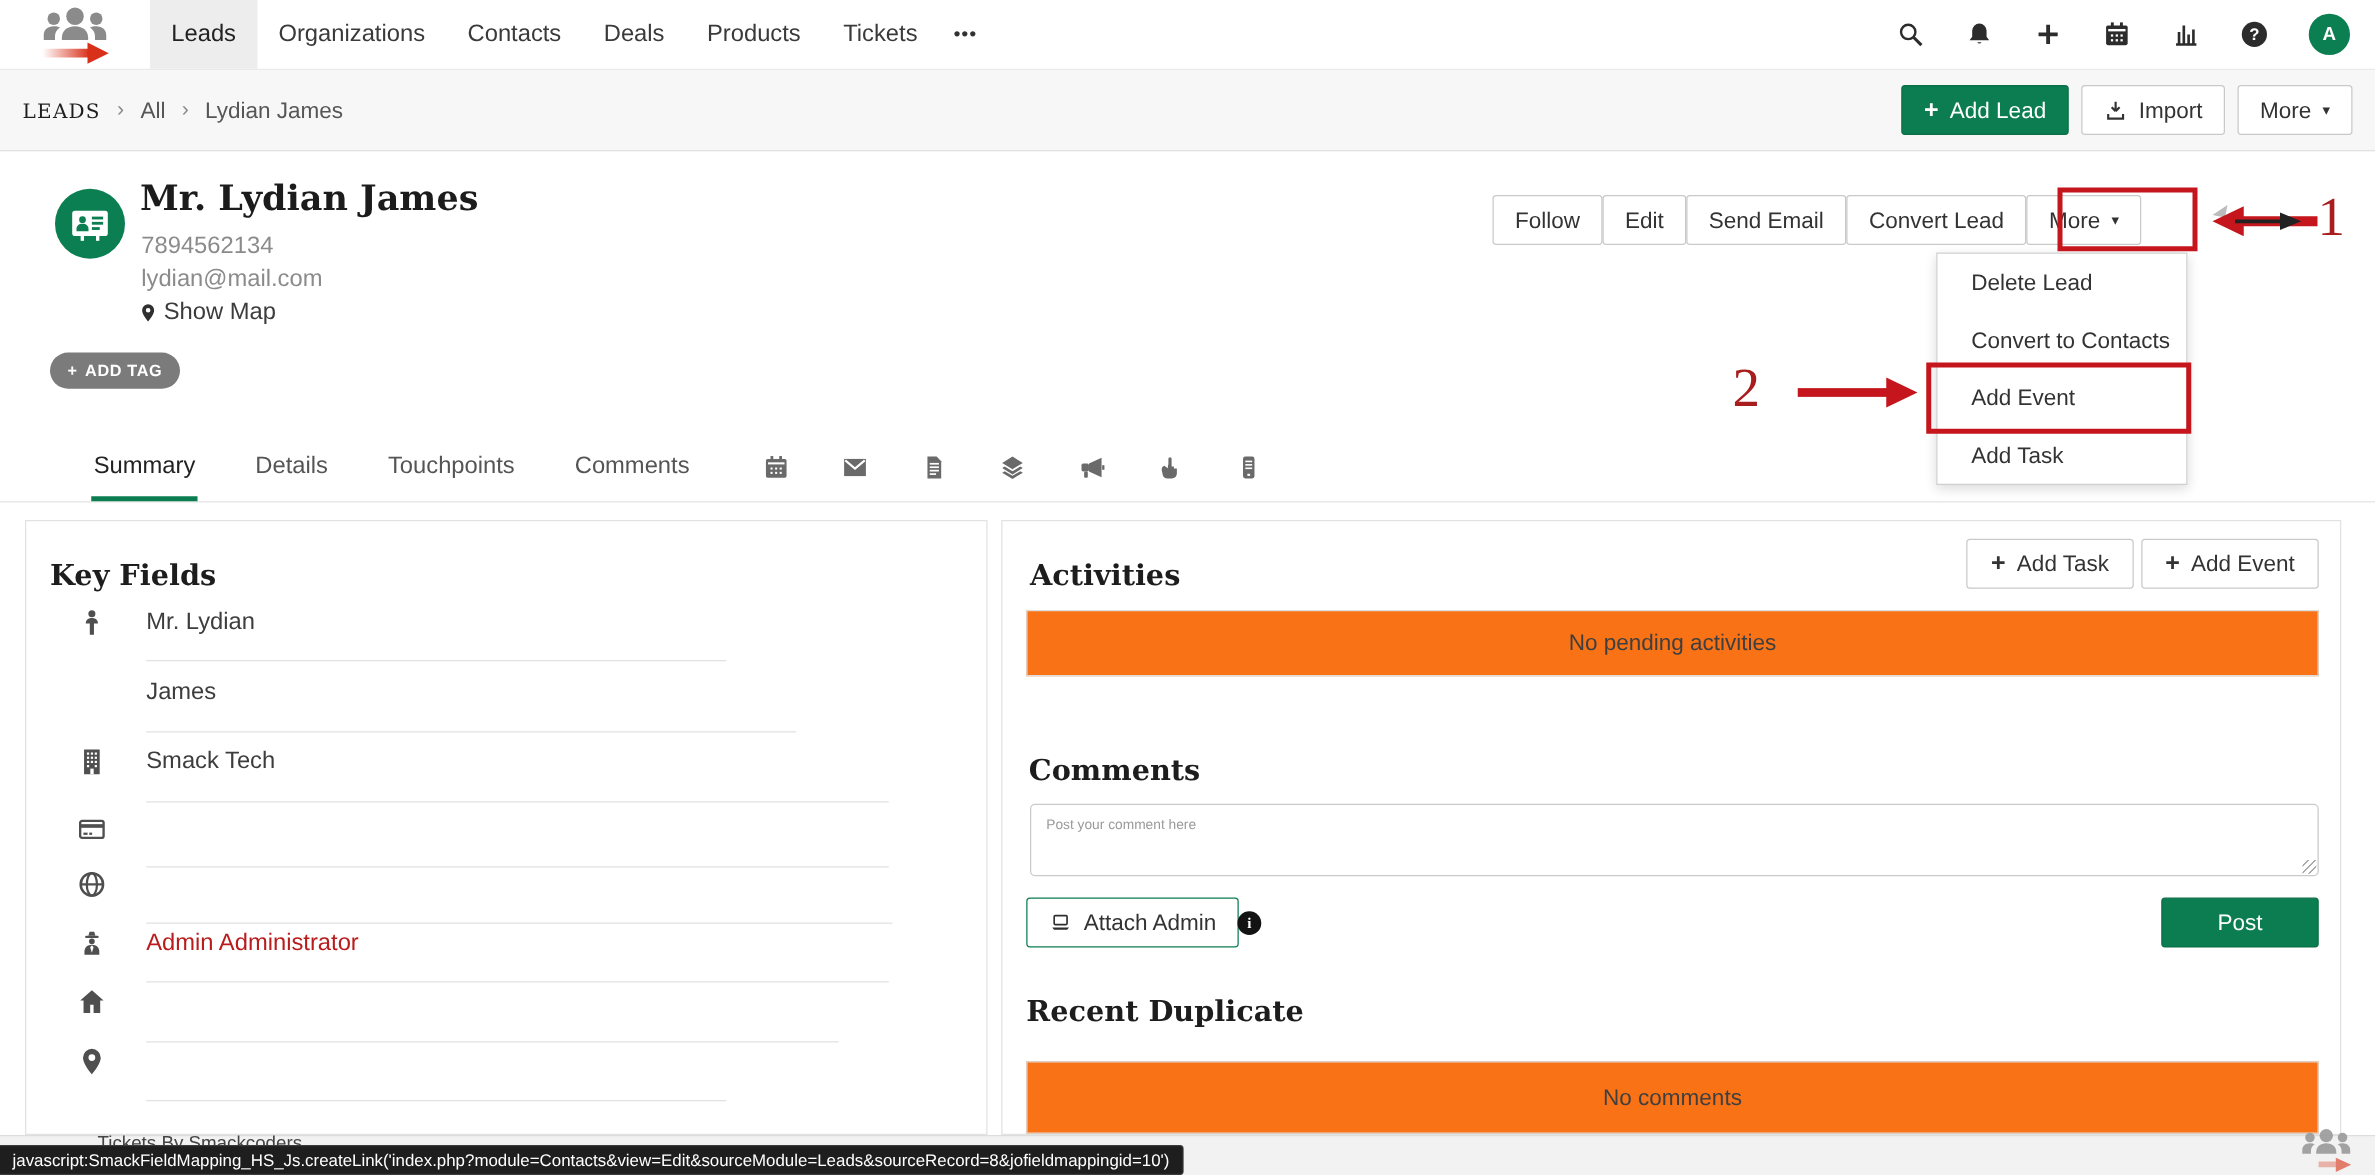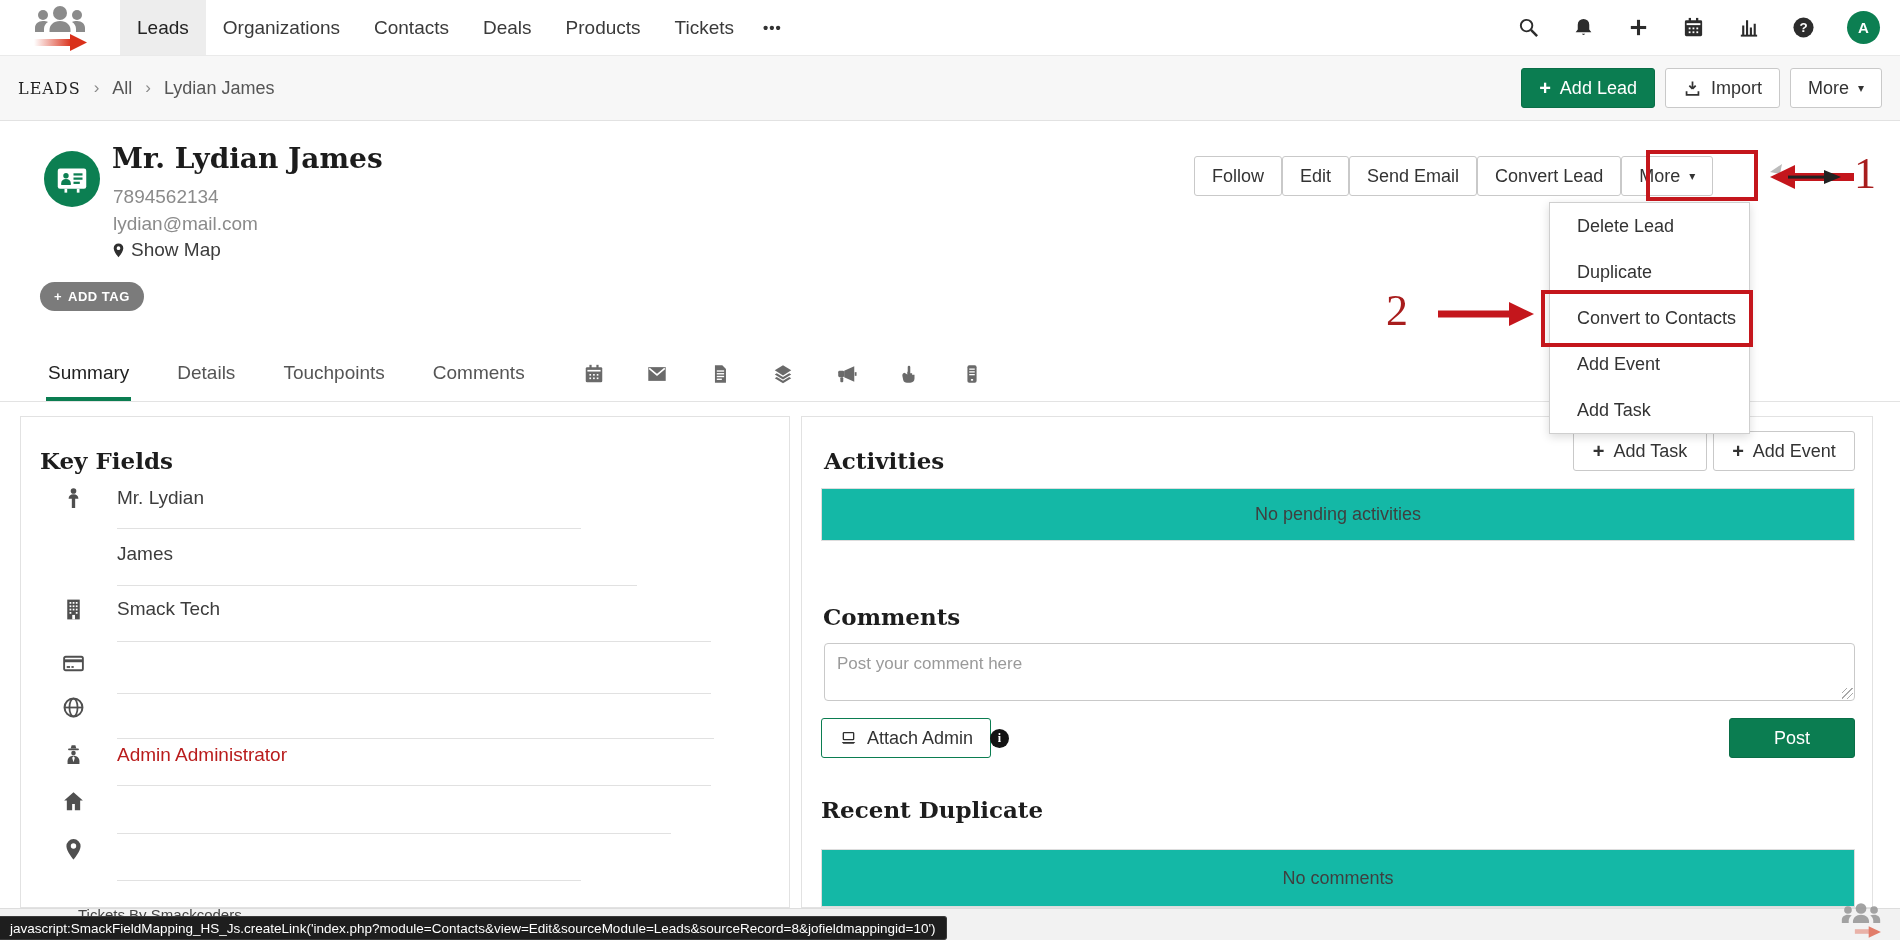--- a/index.html
+++ b/index.html
@@ -39,41 +39,41 @@
   #addtag { position:absolute; left:40px; top:282px; height:29px; border-radius:15px; background:#7b7b7b; color:#fff; font-size:13px; font-weight:bold; display:inline-flex; align-items:center; gap:6px; padding:0 14px; cursor:pointer; letter-spacing:.5px; }
   #rec-actions { position:absolute; left:1194px; top:156px; display:flex; }
 
   
   #dropdown { position:absolute; left:1549px; top:202px; width:201px; background:#fff; border:1px solid #cfcfcf; box-shadow:0 3px 9px rgba(0,0,0,.14); z-index:40; }
   .dd-item { height:46px; display:flex; align-items:center; padding-left:27px; font-size:18px; color:#333; cursor:pointer; }
 
   
   #tabs { position:absolute; top:345px; left:0; right:0; height:57px; background:#fff; border-bottom:1px solid #e3e3e3; display:flex; align-items:flex-end; }
   .tab { margin-left:44px; padding:0 2px 13px 2px; font-size:19px; color:#555; border-bottom:4px solid transparent; cursor:pointer; }
-  .tab:first-child { margin-left:46px; }
+  .tab:first-child { margin-left:73px; }
   .tab.active { color:#222; border-bottom-color:#0b7d51; }
   .tab-icons { display:flex; gap:41px; margin-left:56px; padding-bottom:16px; }
   .tab-icon { width:22px; height:22px; color:#6a6a6a; cursor:pointer; }
 
   
   .card { position:absolute; background:#fff; border:1px solid #e2e2e2; }
   #keyfields { left:20px; top:416px; width:770px; height:492px; }
   #rightpanel { left:801px; top:416px; width:1072px; height:492px; }
   .section-title { font-family:"DejaVu Serif","Liberation Serif",serif; font-weight:bold; font-size:23px; color:#1d1d1d; }
 
   .kf-title { position:absolute; left:19px; top:30px; }
   .kf-icon { position:absolute; left:40px; width:25px; height:25px; color:#4f4f4f; }
   .kf-value { position:absolute; left:96px; font-size:19px; color:#3d3d3d; }
   .kf-value.link { color:#b91c1c; cursor:pointer; }
   .kf-line { position:absolute; left:96px; height:1px; background:#e1e1e1; }
 
   
   .rp-abs { position:absolute; }
-  .empty-box { border:1px solid #ddd; display:flex; align-items:center; justify-content:center; font-size:18px; color:#3f3f3f; background:#14b8a6; }
-  #comment-input { position:absolute; left:22px; top:226px; width:1031px; height:58px; border:1px solid #c9c9c9; border-radius:4px; resize:none; font-family:"Liberation Sans",sans-serif; font-size:17px; color:#444; padding:10px 12px; outline:none; }
+  .empty-box { border:1px solid #ddd; display:flex; align-items:center; justify-content:center; font-size:18px; color:#3f3f3f; background:#f97316; }
+  #comment-input { position:absolute; left:22px; top:226px; width:1031px; height:58px; border:1px solid #c9c9c9; border-radius:4px; resize:none; font-family:"Liberation Sans",sans-serif; font-size:11px; color:#444; padding:10px 12px; outline:none; }
   #comment-input::placeholder { color:#9a9a9a; }
   .resize-grip { position:absolute; left:1040px; top:271px; width:11px; height:11px; background:repeating-linear-gradient(135deg, transparent 0 3px, #a9a9a9 3px 4px); pointer-events:none; }
   .attach-btn { border-color:#0b7d51; }
   .info-dot { position:absolute; left:188px; top:312px; width:19px; height:19px; border-radius:50%; background:#131313; color:#fff; font-size:12px; font-weight:bold; font-family:"Liberation Serif",serif; display:flex; align-items:center; justify-content:center; cursor:pointer; }
 
   
   #footer { position:absolute; left:0; right:0; top:908px; height:32px; background:#f2f2f2; border-top:1px solid #ddd; }
   #powered { position:absolute; left:78px; top:906px; font-size:15px; color:#444; z-index:5; }
   #tooltip { position:absolute; left:0; top:916px; height:24px; background:#1e1e1e; color:#fff; font-size:13.5px; display:flex; align-items:center; padding:0 10px; border:1px solid #3a3a3a; border-left:none; border-radius:0 3px 3px 0; z-index:60; white-space:nowrap; }
   #footer-logo { position:absolute; right:16px; top:900px; width:46px; height:40px; opacity:.9; }
@@ -220,21 +220,20 @@
   <div class="btn">Send Email</div>
   <div class="btn">Convert Lead</div>
   <div class="btn">
     <span>More</span>
     <span class="caret">▾</span>
   </div>
 </div>
 
 <div id="dropdown">
   <div class="dd-item">Delete Lead</div>
-  <div class="dd-item">Duplicate</div>
   <div class="dd-item">Convert to Contacts</div>
   <div class="dd-item">Add Event</div>
   <div class="dd-item">Add Task</div>
 </div>
 
 <div id="tabs">
   <div class="tab active">Summary</div>
   <div class="tab">Details</div>
   <div class="tab">Touchpoints</div>
   <div class="tab">Comments</div>

